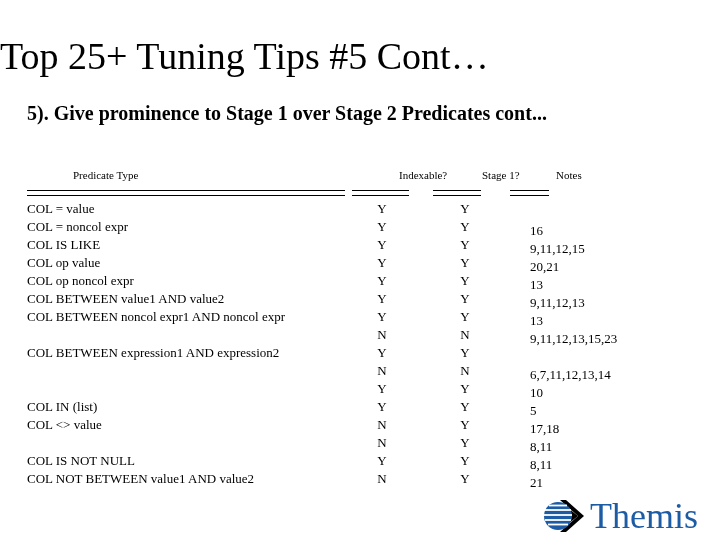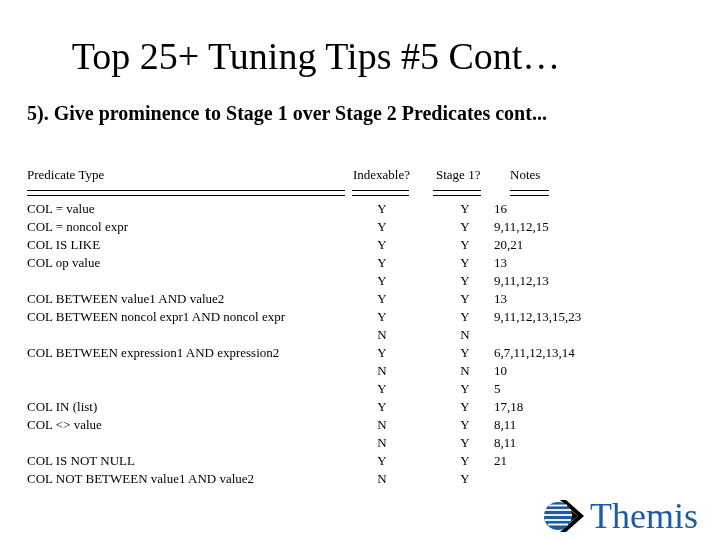--- a/index.html
+++ b/index.html
@@ -15,21 +15,21 @@
     font-family: "Liberation Serif", "DejaVu Serif", serif;
     color: #000000;
   }
 
   
   .slide-title {
     position: absolute;
     top: 34px;
     left: 0;
     width: 632px;
-    text-align: center;
+    text-align: left;
     font-family: "Liberation Serif", "DejaVu Serif", serif;
     font-size: 38px;
     line-height: 44px;
     font-weight: normal;
     letter-spacing: 0px;
     white-space: nowrap;
   }
 
   
   .slide-subtitle {
@@ -54,22 +54,23 @@
     line-height: 18px;
   }
 
   .header-row {
     position: relative;
     height: 22px;
   }
   .hdr {
     position: absolute;
     top: 0;
-    font-size: 13px;
-    white-space: nowrap;
+    font-size: 11px;
+    white-space: nowrap;
+    margin-left: 46px;
   }
   .hdr-predicate { left: 0px; }
   .hdr-indexable { left: 326px; }
   .hdr-stage     { left: 409px; }
   .hdr-notes     { left: 483px; }
 
   
   .rule-row {
     position: relative;
     height: 11px;
@@ -99,21 +100,21 @@
   }
   .cell {
     position: absolute;
     top: 0;
     font-size: 13px;
     white-space: nowrap;
   }
   .c-predicate { left: 0px; }
   .c-indexable { left: 340px; width: 30px; text-align: center; }
   .c-stage     { left: 423px; width: 30px; text-align: center; }
-  .c-notes     { left: 467px; }
+  .c-notes     { left: 503px; margin-top: 22px; }
 
   
   .logo {
     position: absolute;
     left: 540px;
     top: 494px;
     width: 175px;
     height: 44px;
     display: flex;
     align-items: center;
@@ -175,20 +176,21 @@
         <span class="cell c-stage">Y</span>
         <span class="cell c-notes">20,21</span>
       </div>
       <div class="data-row">
         <span class="cell c-predicate">COL op value</span>
         <span class="cell c-indexable">Y</span>
         <span class="cell c-stage">Y</span>
         <span class="cell c-notes">13</span>
       </div>
       <div class="data-row">
+        <span class="cell c-predicate">COL op noncol expr</span>
         <span class="cell c-indexable">Y</span>
         <span class="cell c-stage">Y</span>
         <span class="cell c-notes">9,11,12,13</span>
       </div>
       <div class="data-row">
         <span class="cell c-predicate">COL BETWEEN value1 AND value2</span>
         <span class="cell c-indexable">Y</span>
         <span class="cell c-stage">Y</span>
         <span class="cell c-notes">13</span>
       </div>

